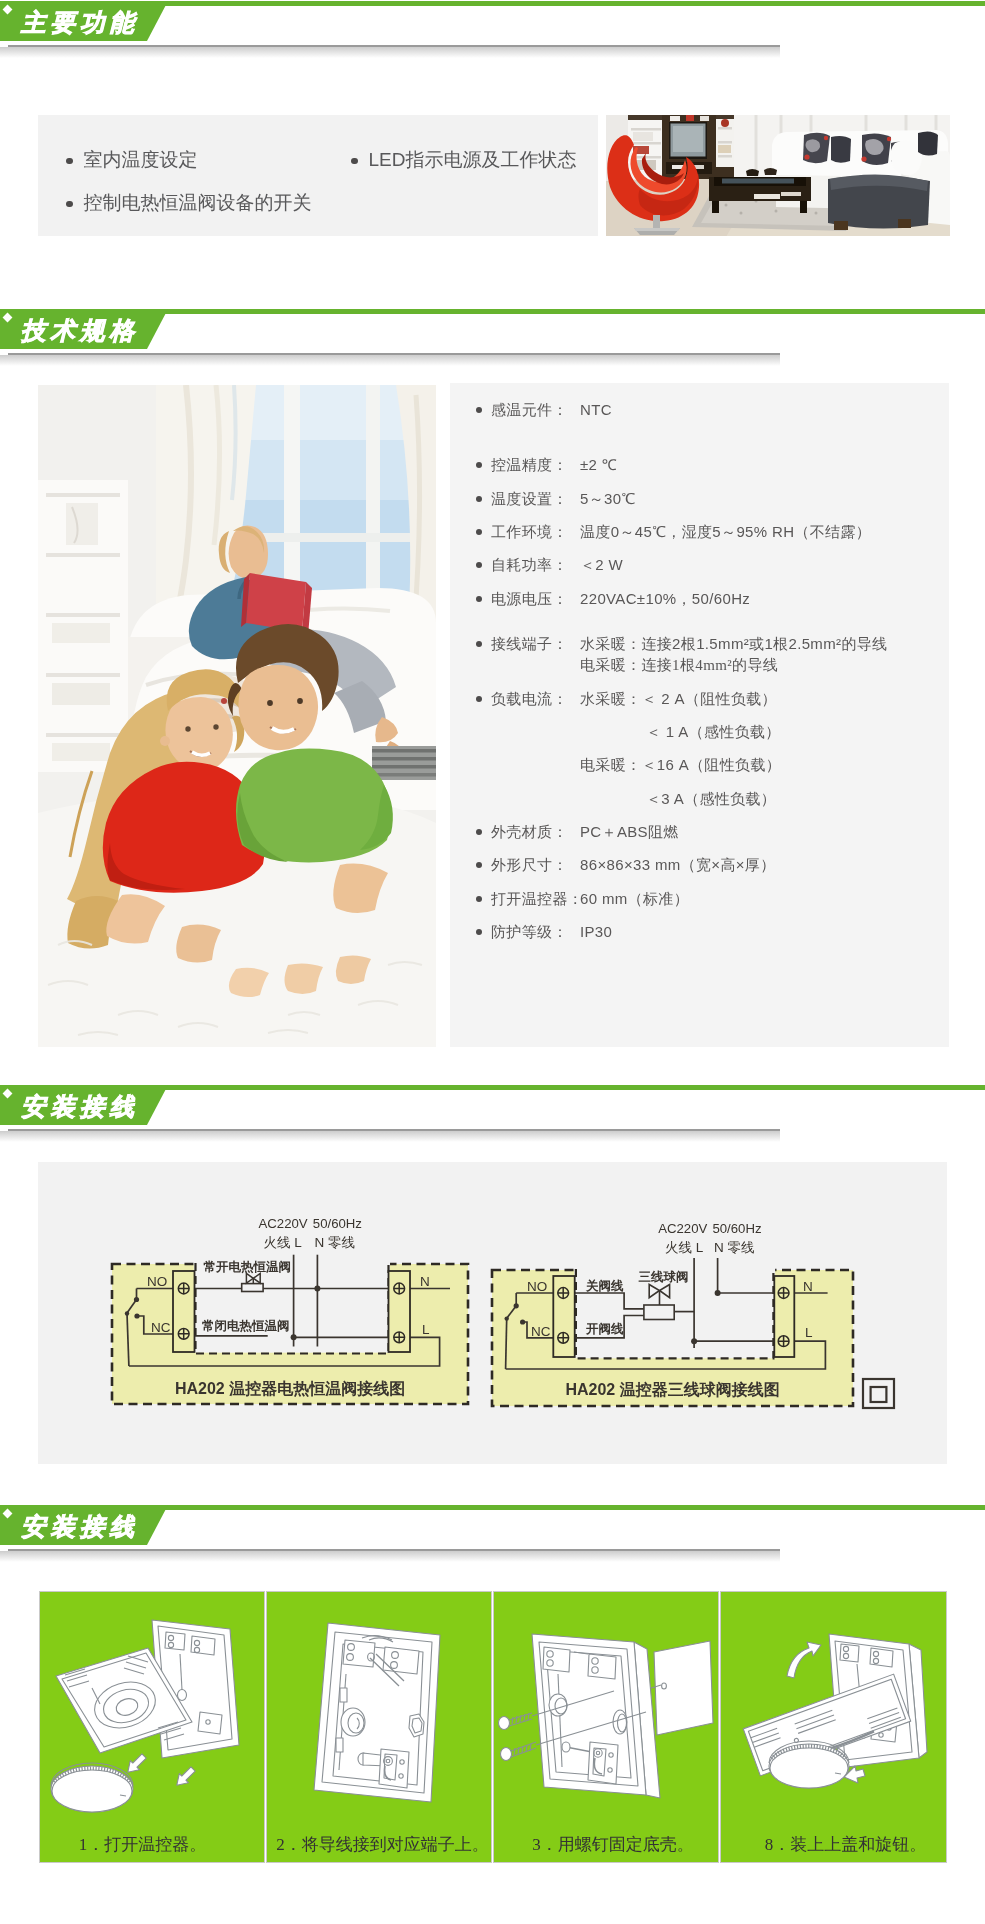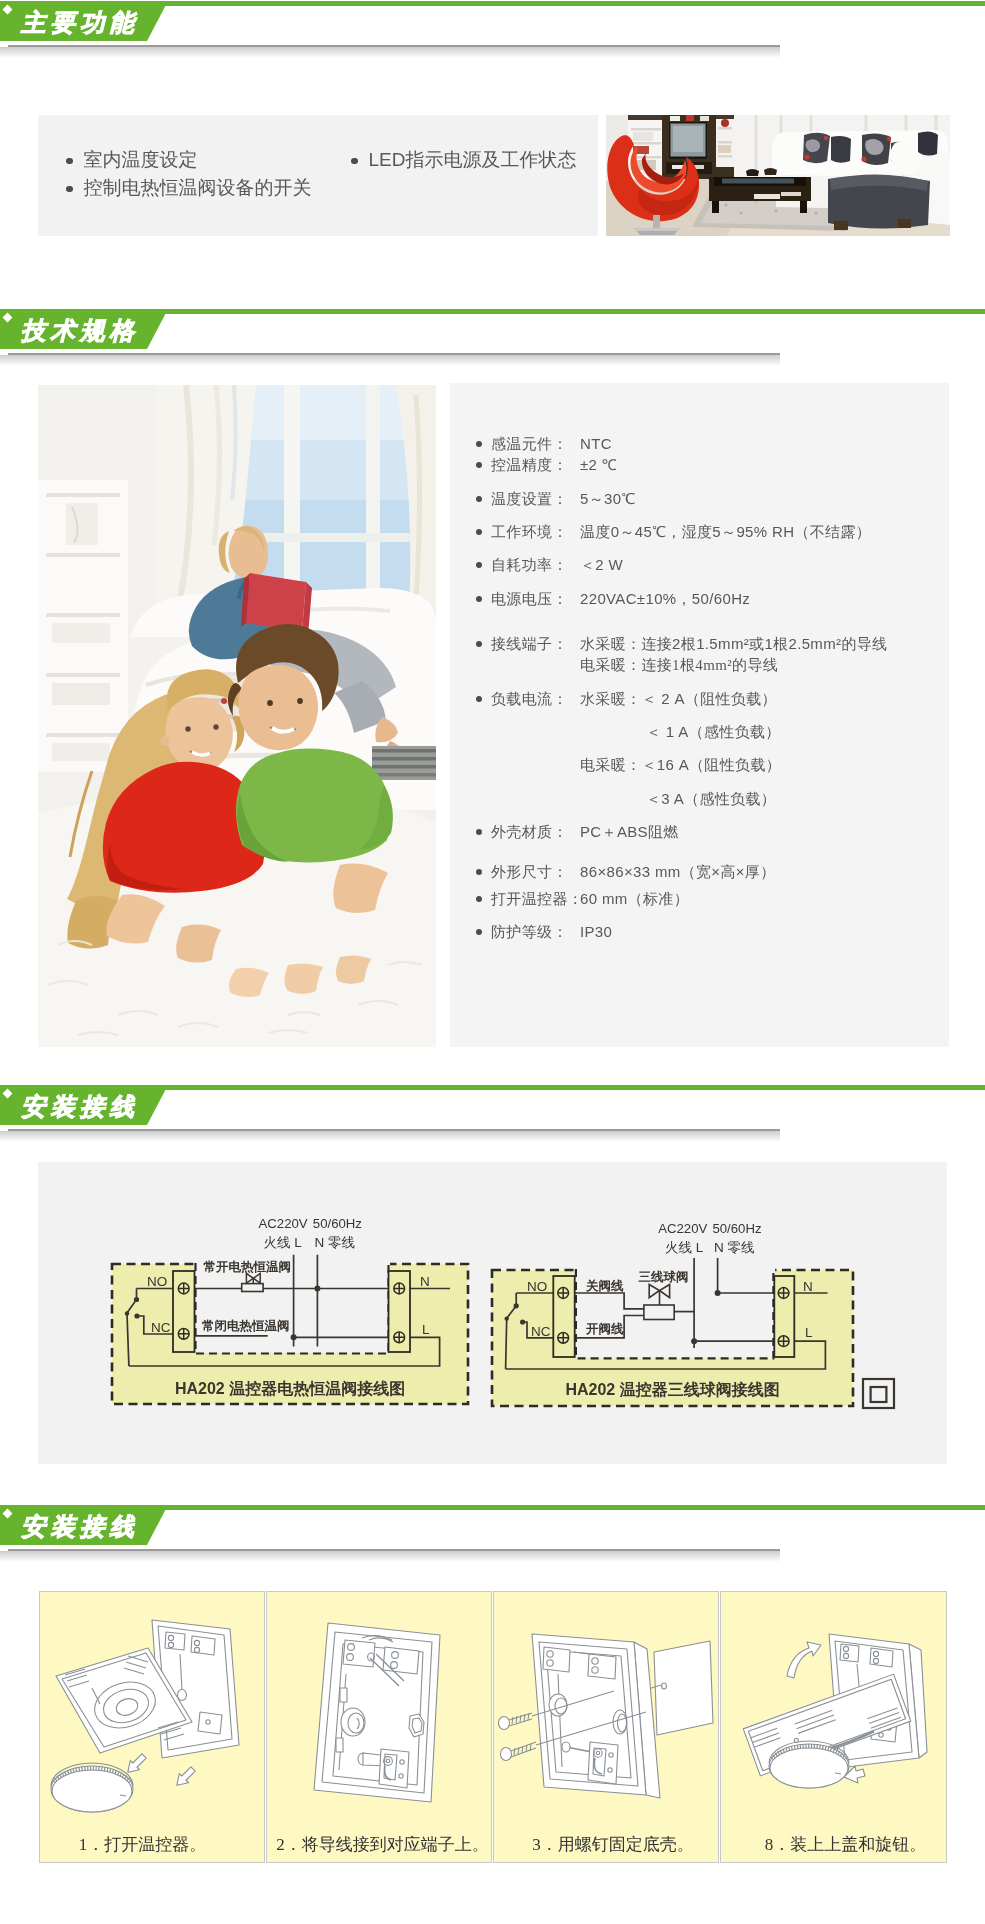--- a/index.html
+++ b/index.html
@@ -24,41 +24,41 @@
   .srow .dot{display:inline-block;width:6px;height:6px;border-radius:50%;background:#4d4b4b;
              vertical-align:2px;margin-right:9px;}
   .srow .lab{display:inline-block;width:89px;}
   .ind{padding-left:104px;}
   .ind2{padding-left:170px;}
   
   .frow{position:absolute;font-size:19px;color:#58585a;line-height:20px;white-space:nowrap;}
   .frow .dot{display:inline-block;width:6.5px;height:6.5px;border-radius:50%;background:#4d4b4b;
              vertical-align:2px;margin-right:11px;}
   
-  .panel{position:absolute;top:1591px;height:270px;background:#fef9c3;border:1px solid #c9c9c9;}
+  .panel{position:absolute;top:1591px;height:270px;background:#84cc16;border:1px solid #c9c9c9;}
   .pcap{position:absolute;bottom:6.5px;left:0;right:0;text-align:center;
         font-family:"Liberation Serif",serif;font-size:17px;color:#333;}
 </style>
 </head>
 <body>
 
 <div class="banner" style="top:1px;">
   <div class="b-strip"></div>
   <div class="b-block"></div>
   <div class="b-diamond"></div>
   <div class="b-title">主要功能</div>
   <div class="b-line"></div>
   <div class="b-fade"></div>
 </div>
 
 <div class="abs" style="left:38px;top:115px;width:560px;height:121px;background:#f2f2f2;"></div>
 
 <div class="frow" style="left:66px;top:150px;"><span class="dot"></span>室内温度设定</div>
 
-<div class="frow" style="left:66px;top:178px;"><span class="dot"></span>控制电热恒温阀设备的开关</div>
+<div class="frow" style="left:66px;top:193px;"><span class="dot"></span>控制电热恒温阀设备的开关</div>
 
 <div class="frow" style="left:351px;top:150px;"><span class="dot"></span>LED指示电源及工作状态</div>
 
 <div class="abs" style="left:606px;top:115px;width:344px;height:121px;background:#efeae4;overflow:hidden;">
 <svg width="344" height="122" viewBox="0 0 344 122">
 
   <rect x="0" y="0" width="344" height="122" fill="#eceae7"></rect>
 
   <rect x="125" y="0" width="219" height="100" fill="#f4f3f1"></rect>
   <g stroke="#e2e0dc" stroke-width="3" fill="none">
@@ -290,34 +290,34 @@
         <path d="M230 648 q20 -6 40 0"></path>
     <path d="M350 580 q16 -6 34 0"></path>
         <path d="M20 560 q16 -8 34 0"></path>
         <path d="M250 630 q16 -6 32 0"></path>
   </g>
 </svg>
 </div>
 
 <div class="abs" style="left:450px;top:383px;width:499px;height:664px;background:#f4f4f4;"></div>
 
-<div class="srow" style="top:434px;"><span class="dot"></span><span class="lab">感温元件：</span>NTC</div>
+<div class="srow" style="top:400px;"><span class="dot"></span><span class="lab">感温元件：</span>NTC</div>
 <div class="srow" style="top:455px;"><span class="dot"></span><span class="lab">控温精度：</span>±2 ℃</div>
 <div class="srow" style="top:489px;"><span class="dot"></span><span class="lab">温度设置：</span>5～30℃</div>
 <div class="srow" style="top:522px;"><span class="dot"></span><span class="lab">工作环境：</span>温度0～45℃，湿度5～95% RH（不结露）</div>
 <div class="srow" style="top:555px;"><span class="dot"></span><span class="lab">自耗功率：</span>＜2 W</div>
 <div class="srow" style="top:589px;"><span class="dot"></span><span class="lab">电源电压：</span>220VAC±10%，50/60Hz</div>
 <div class="srow" style="top:622px;margin-top:12px;"><span class="dot"></span><span class="lab">接线端子：</span>水采暖：连接2根1.5mm²或1根2.5mm²的导线</div>
 <div class="srow ind" style="top:655px;font-family:Liberation Serif, serif;">电采暖：连接1根4mm²的导线</div>
 <div class="srow" style="top:689px;"><span class="dot"></span><span class="lab">负载电流：</span>水采暖：＜ 2 A（阻性负载）</div>
 <div class="srow ind2" style="top:722px;">＜ 1  A（感性负载）</div>
 <div class="srow ind" style="top:755px;">电采暖：＜16 A（阻性负载）</div>
 <div class="srow ind2" style="top:789px;">＜3  A（感性负载）</div>
 <div class="srow" style="top:822px;"><span class="dot"></span><span class="lab">外壳材质：</span>PC＋ABS阻燃</div>
-<div class="srow" style="top:855px;margin-top:7px;"><span class="dot"></span><span class="lab">外形尺寸：</span>86×86×33 mm（宽×高×厚）</div>
+<div class="srow" style="top:855px;"><span class="dot"></span><span class="lab">外形尺寸：</span>86×86×33 mm（宽×高×厚）</div>
 <div class="srow" style="top:889px;"><span class="dot"></span><span class="lab">打开温控器：</span>60 mm（标准）</div>
 <div class="srow" style="top:922px;"><span class="dot"></span><span class="lab">防护等级：</span>IP30</div>
 
 <div class="banner" style="top:1085px;">
   <div class="b-strip"></div>
   <div class="b-block"></div>
   <div class="b-diamond"></div>
   <div class="b-title">安装接线</div>
   <div class="b-line"></div>
   <div class="b-fade"></div>

